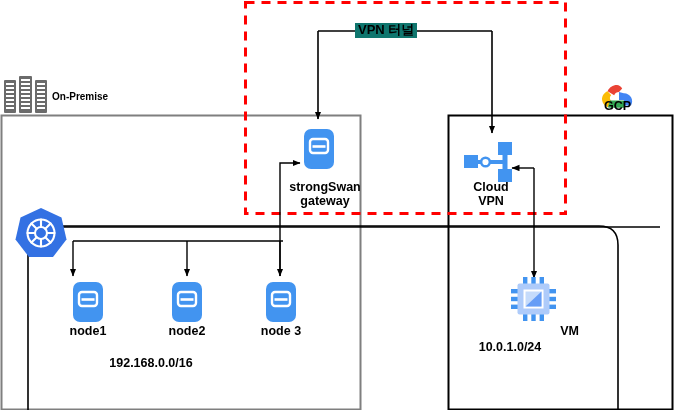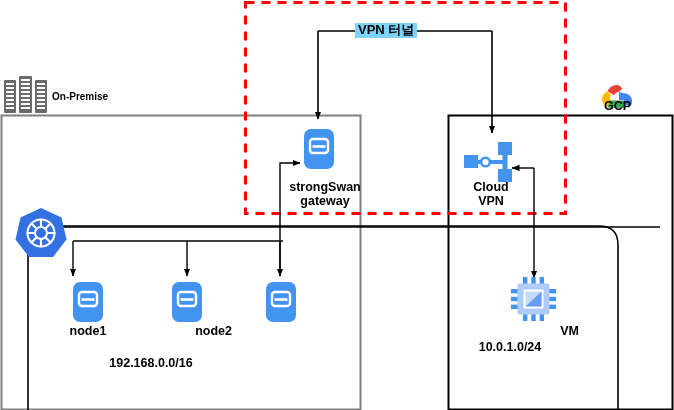--- a/index.html
+++ b/index.html
@@ -40,37 +40,37 @@
   .lbl-gcp {
     left: 604px;
     top: 99px;
     font-size: 12.5px;
     text-align: center;
   }
   .lbl-tunnel {
     left: 355px;
     top: 23px;
     font-size: 13px;
-    background: #7dd3fc;
+    background: #0f766e;
     padding: 0 3px;
   }
   .lbl-strongswan {
     left: 270px;
     top: 180px;
     width: 110px;
     font-size: 12.5px;
   }
   .lbl-cloudvpn {
     left: 448px;
     top: 180px;
     width: 86px;
     font-size: 12.5px;
   }
   .lbl-node1 { left: 43px; top: 324px; width: 90px; font-size: 12.5px; }
-  .lbl-node2 { left: 142px; top: 324px; width: 90px; font-size: 12.5px; text-align: right; }
+  .lbl-node2 { left: 142px; top: 324px; width: 90px; font-size: 12.5px; }
   .lbl-node3 { left: 236px; top: 324px; width: 90px; font-size: 12.5px; }
   .lbl-vm    { left: 489px; top: 324px; width: 90px; font-size: 12.5px; text-align: right; }
   .lbl-cidr-left  { left: 96px; top: 356px; width: 110px; font-size: 12.5px; }
   .lbl-cidr-right { left: 455px; top: 340px; width: 110px; font-size: 12.5px; }
 
   .icon-box {
     position: absolute;
   }
 </style>
 </head>
@@ -231,19 +231,20 @@
   <div class="lbl lbl-tunnel">VPN 터널</div>
 
   <div class="lbl lbl-cloudvpn">Cloud
 VPN</div>
 
   <div class="lbl lbl-strongswan">strongSwan
 gateway</div>
 
   <div class="lbl lbl-node1">node1</div>
   <div class="lbl lbl-node2">node2</div>
+  <div class="lbl lbl-node3">node 3</div>
 
   <div class="lbl lbl-vm">VM</div>
 
   <div class="lbl lbl-cidr-left">192.168.0.0/16</div>
   <div class="lbl lbl-cidr-right">10.0.1.0/24</div>
 
 </div>
 
 </body></html>

